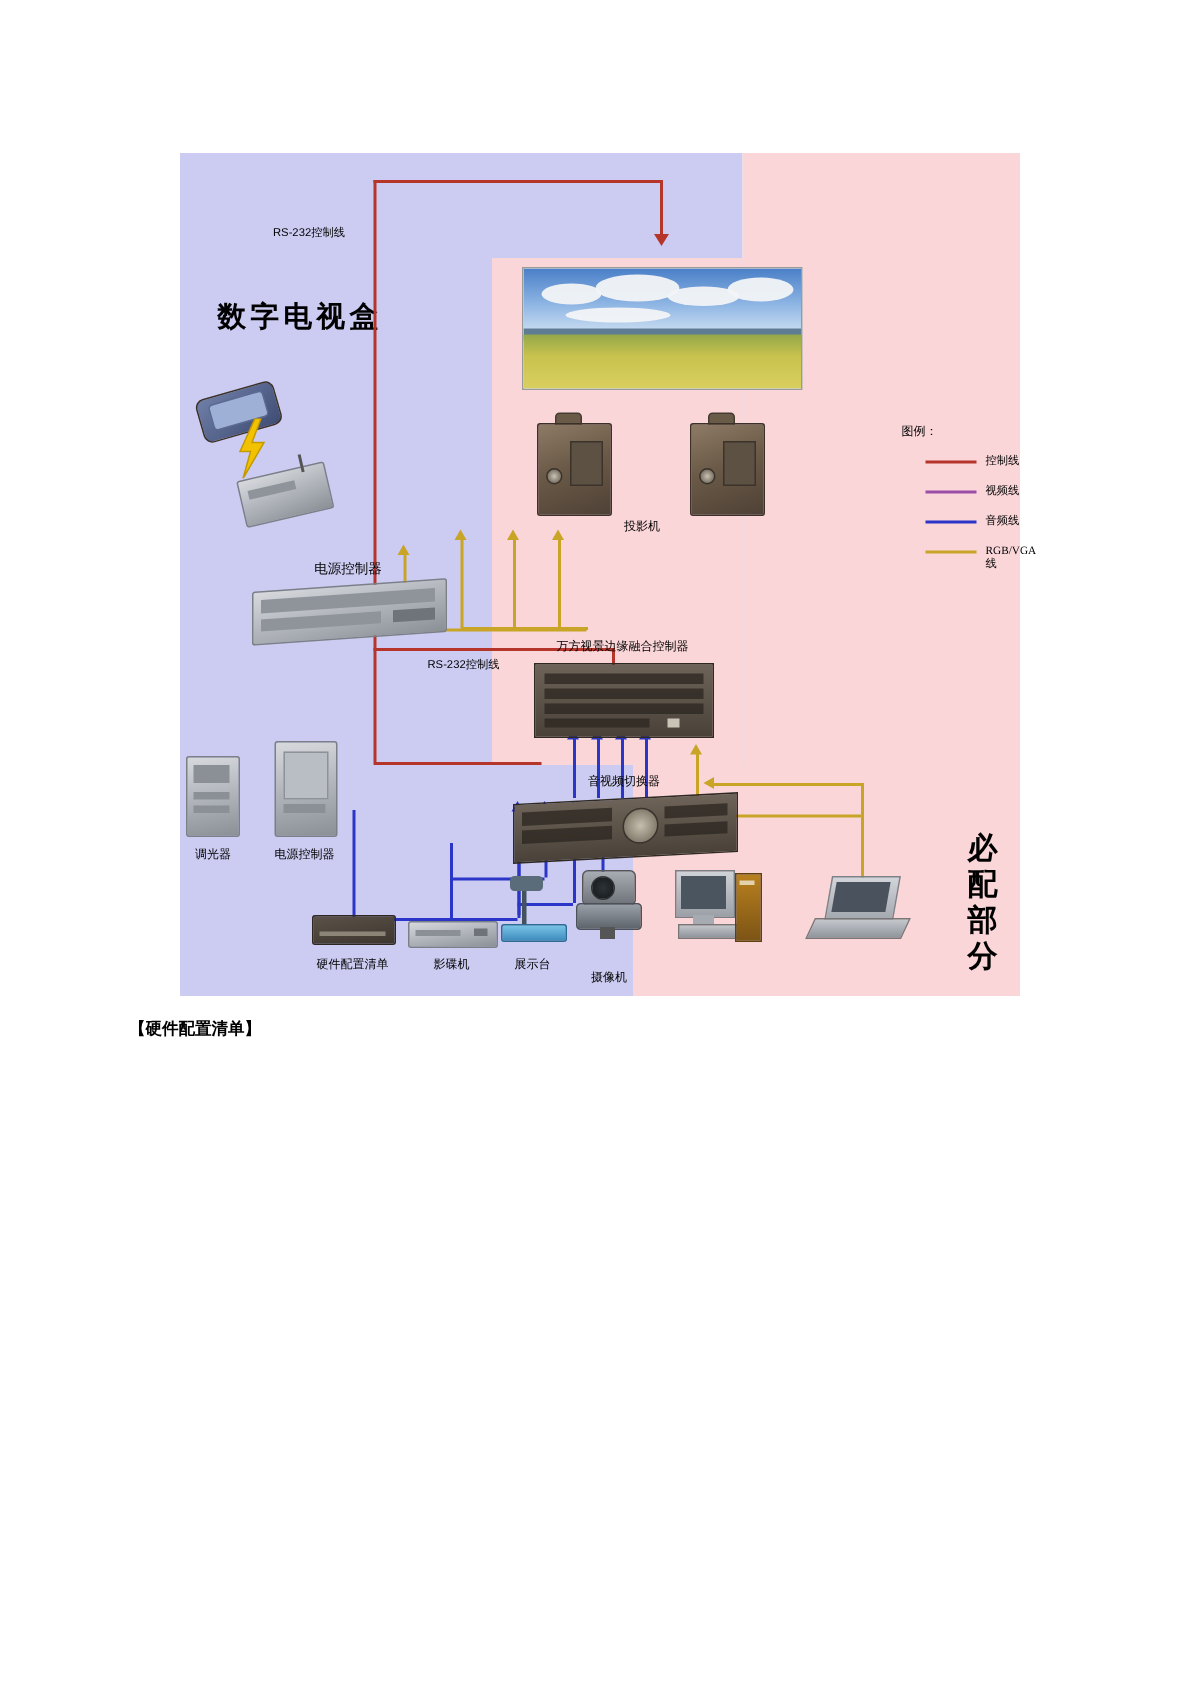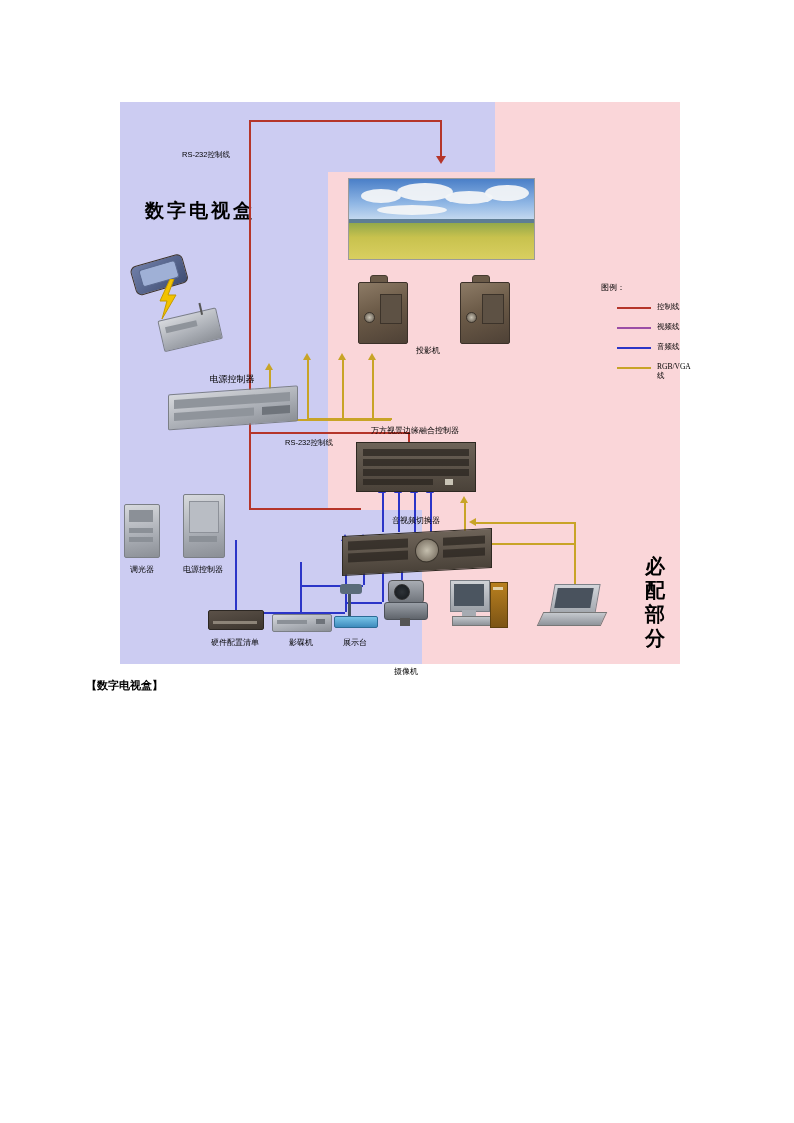--- a/index.html
+++ b/index.html
@@ -458,21 +458,21 @@
       <div style="position:absolute; left:2px; top:28px; width:42px; height:10px; background:linear-gradient(#78c4e8,#3e8bbd); border:1px solid #2c6b96; border-radius:2px;"></div>
     </div>
     <div class="caption" style="left:208px; top:535px; width:54px;">展示台</div>
 
     <div class="device" style="left:262px; top:478px; width:48px; height:52px;">
       <div style="position:absolute; left:6px; top:0px; width:34px; height:22px; background:linear-gradient(#a8acb3,#6e737a); border:1px solid #555; border-radius:4px;"></div>
       <div style="position:absolute; left:12px; top:4px; width:14px; height:14px; border-radius:50%; background:radial-gradient(#2e3338,#14181b); border:1px solid #333;"></div>
       <div style="position:absolute; left:2px; top:22px; width:42px; height:16px; background:linear-gradient(#9aa0a8,#5f646b); border:1px solid #4c5158; border-radius:3px;"></div>
       <div style="position:absolute; left:18px; top:38px; width:10px; height:8px; background:#555;"></div>
     </div>
-    <div class="caption" style="left:258px; top:564px; width:56px;">摄像机</div>
+    <div class="caption" style="left:258px; top:544px; width:56px;">摄像机</div>
 
     <div class="device" style="left:330px; top:474px; width:56px; height:62px;">
       <div style="position:absolute; left:0px; top:4px; width:38px; height:30px; background:linear-gradient(#cfd2d6,#9ba0a7); border:1px solid #7a7f86;"></div>
       <div style="position:absolute; left:4px; top:8px; width:30px; height:22px; background:#4b5560;"></div>
       <div style="position:absolute; left:12px; top:34px; width:14px; height:6px; background:#a6abb2;"></div>
       <div style="position:absolute; left:2px; top:40px; width:38px; height:8px; background:linear-gradient(#c3c7cc,#8e939a); border:1px solid #777;"></div>
       <div style="position:absolute; left:40px; top:6px; width:16px; height:44px; background:linear-gradient(#b9801f,#7c5415); border:1px solid #5e410f;"></div>
       <div style="position:absolute; left:43px; top:11px; width:10px; height:3px; background:#e3d2ab;"></div>
     </div>
 
@@ -501,15 +501,15 @@
       </div>
 
       <div class="legend-row" style="top:80px;">
         <div class="legend-swatch" style="background:#c8a427;"></div>
         <div class="legend-text two">RGB/VGA线</div>
       </div>
     </div>
 
   </div>
 
-  <div id="hw-list">【数字电视盒】</div>
+  <div id="hw-list">【硬件配置清单】</div>
 
 </div>
 
 </body></html>

